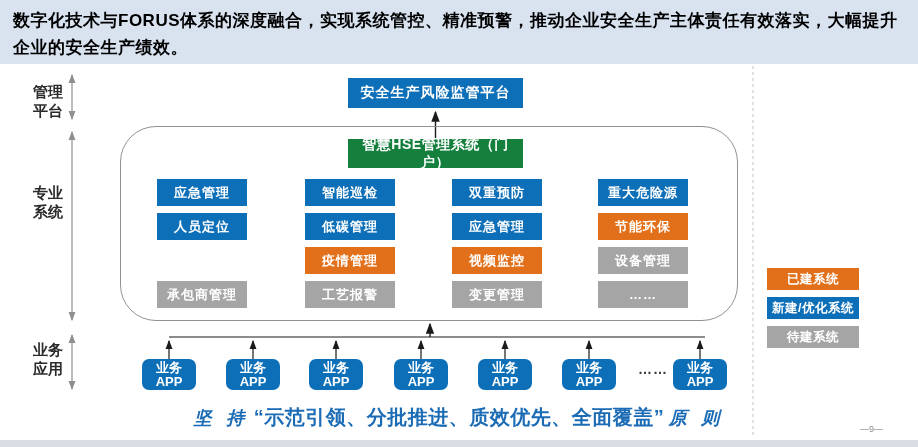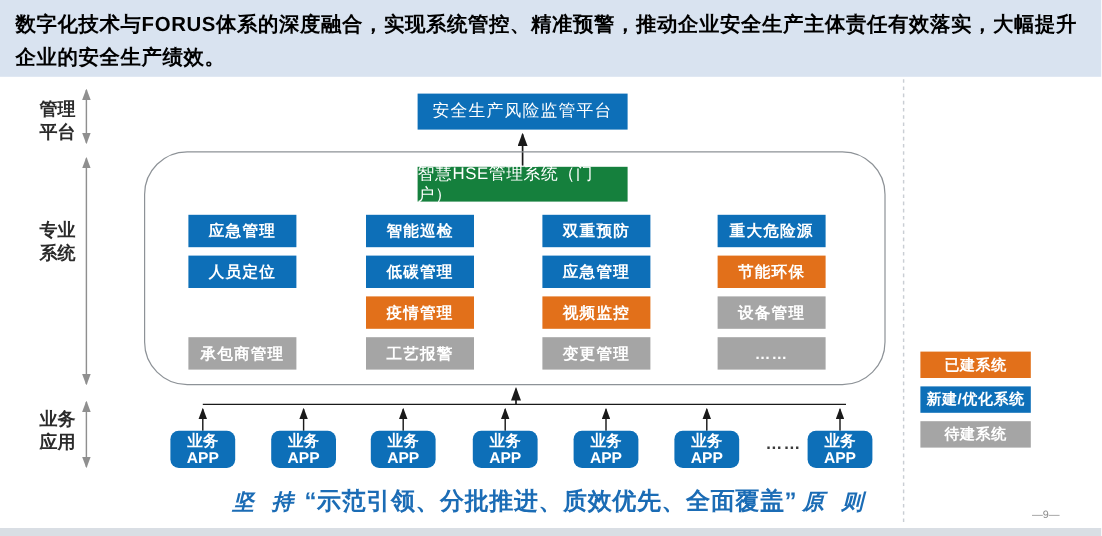--- a/index.html
+++ b/index.html
@@ -6,40 +6,40 @@
   .page{position:relative;width:918px;height:447px;background:#ffffff;overflow:hidden;
         font-family:"Liberation Sans", sans-serif;}
   .header{position:absolute;left:0;top:0;width:918px;height:64px;background:#d9e3f0;
           box-sizing:border-box;padding:7px 12px 0 13px;font-size:17px;line-height:27px;
           color:#000000;font-weight:600;letter-spacing:0.5px;}
   .connectors{position:absolute;left:0;top:0;pointer-events:none;}
   .side-label{position:absolute;left:26px;width:44px;text-align:center;font-size:15px;
               font-weight:bold;color:#2b2b2b;line-height:19px;}
   .side-label span{display:block;}
   .box{position:absolute;display:flex;align-items:center;justify-content:center;
-       color:#fff;font-weight:normal;text-align:left;}
+       color:#fff;font-weight:bold;text-align:center;}
   .top-box{left:348px;top:78px;width:175px;height:30px;background:#0d6fb8;font-size:14px;letter-spacing:1px;}
   .frame{position:absolute;left:120px;top:126px;width:616px;height:193px;
          border:1.6px solid #8d9297;border-radius:36px;background:transparent;}
   .portal-box{left:348px;top:139px;width:175px;height:29px;background:#15803d;font-size:14px;letter-spacing:0.5px;}
   .cell{position:absolute;width:90px;height:27px;display:flex;align-items:center;justify-content:center;
         color:#fff;font-size:13px;font-weight:bold;letter-spacing:1px;}
   [data-status="new"]{background:#0d6fb8;}
   [data-status="built"]{background:#e2701a;}
   [data-status="pending"]{background:#a5a5a5;}
   .c0{left:157px}.c1{left:305px}.c2{left:452px}.c3{left:598px}
   .r0{top:179px}.r1{top:213px}.r2{top:247px}.r3{top:281px}
   .app{position:absolute;top:359px;width:54px;height:31px;border-radius:7px;background:#0d6fb8;
        display:flex;flex-direction:column;align-items:center;justify-content:center;
        color:#fff;font-size:13px;font-weight:bold;line-height:14px;}
   .a0{left:142px}.a1{left:226px}.a2{left:309px}.a3{left:394px}.a4{left:478px}.a5{left:562px}.a6{left:673px}
   .app-ellipsis{position:absolute;left:634px;top:361px;width:38px;text-align:center;
                 color:#3a3a3a;font-size:14px;font-weight:bold;letter-spacing:1px;}
   .legend-box{position:absolute;left:767px;width:92px;height:22px;display:flex;align-items:center;
-              justify-content:center;color:#fff;font-size:12.5px;font-weight:bold;letter-spacing:0.5px;margin-top:25px;}
+              justify-content:center;color:#fff;font-size:12.5px;font-weight:bold;letter-spacing:0.5px;}
   .l0{top:268px}.l1{top:297px}.l2{top:326px}
   .slogan{position:absolute;left:0;top:404px;width:918px;text-align:center;color:#1b6cb5;white-space:nowrap;}
   .slogan .calli{font-family:"Liberation Serif", serif;font-style:italic;font-weight:bold;
                  font-size:18px;letter-spacing:5px;}
   .slogan .quoted{font-size:20px;font-weight:bold;letter-spacing:0.5px;}
   .page-num{position:absolute;left:860px;top:424px;font-size:9px;color:#8a8a8a;letter-spacing:0;}
   .bottom-bar{position:absolute;left:0;top:440px;width:918px;height:7px;background:#d9dee4;}
 </style>
 </head>
 <body>

